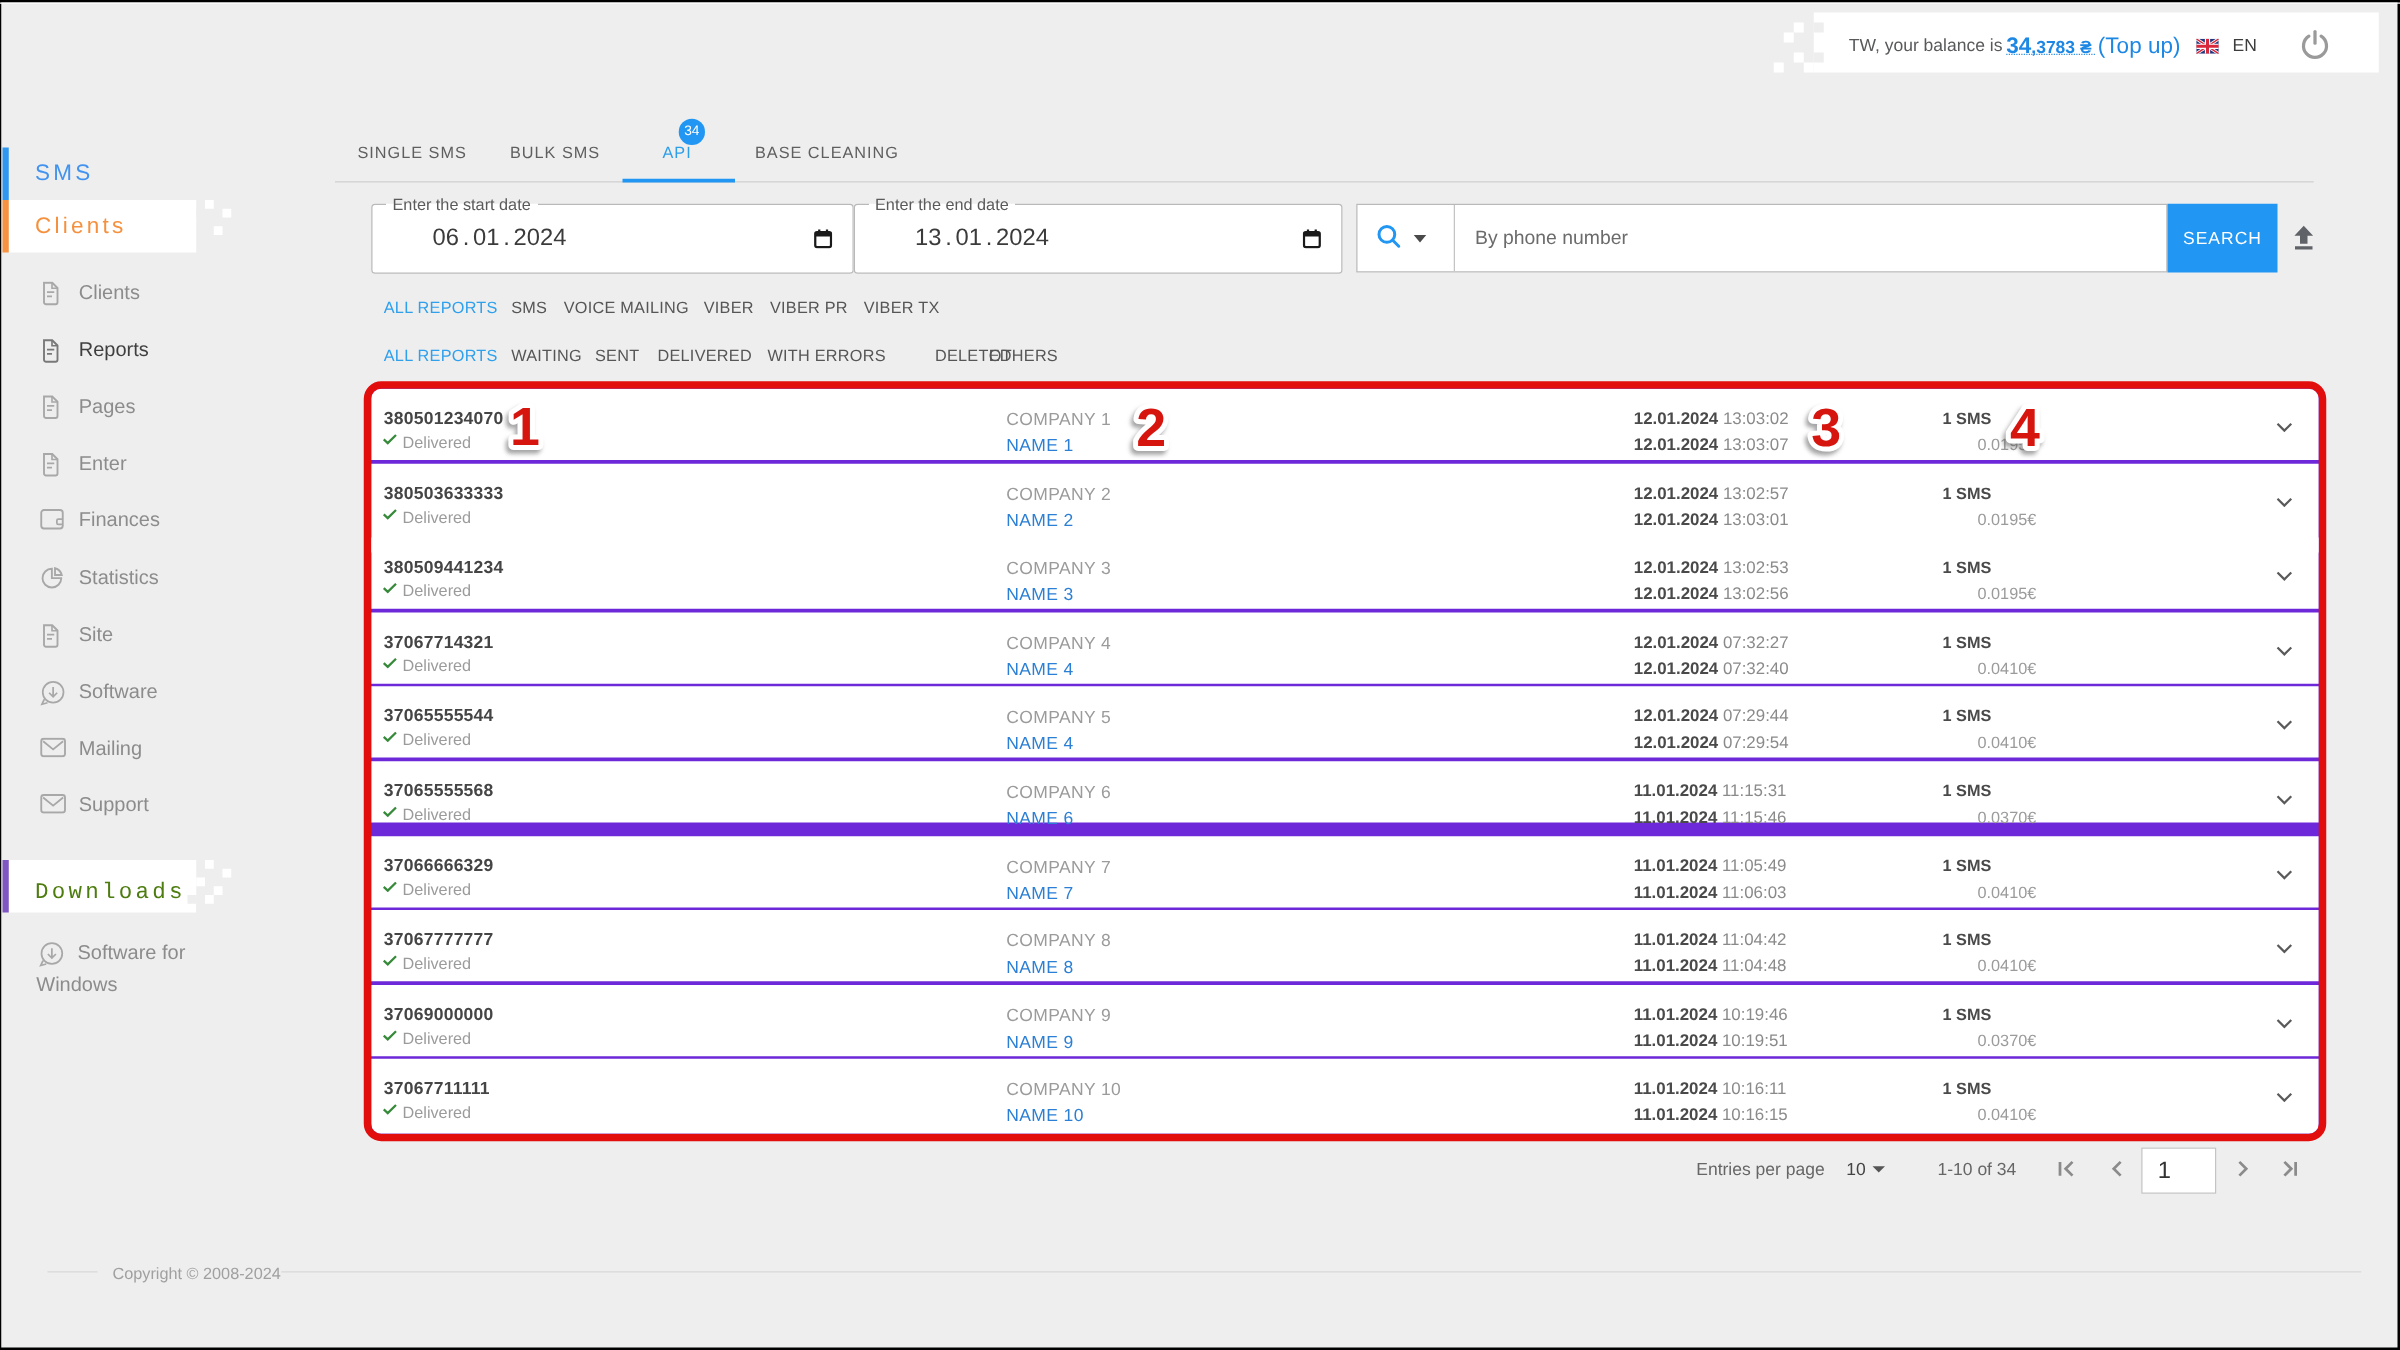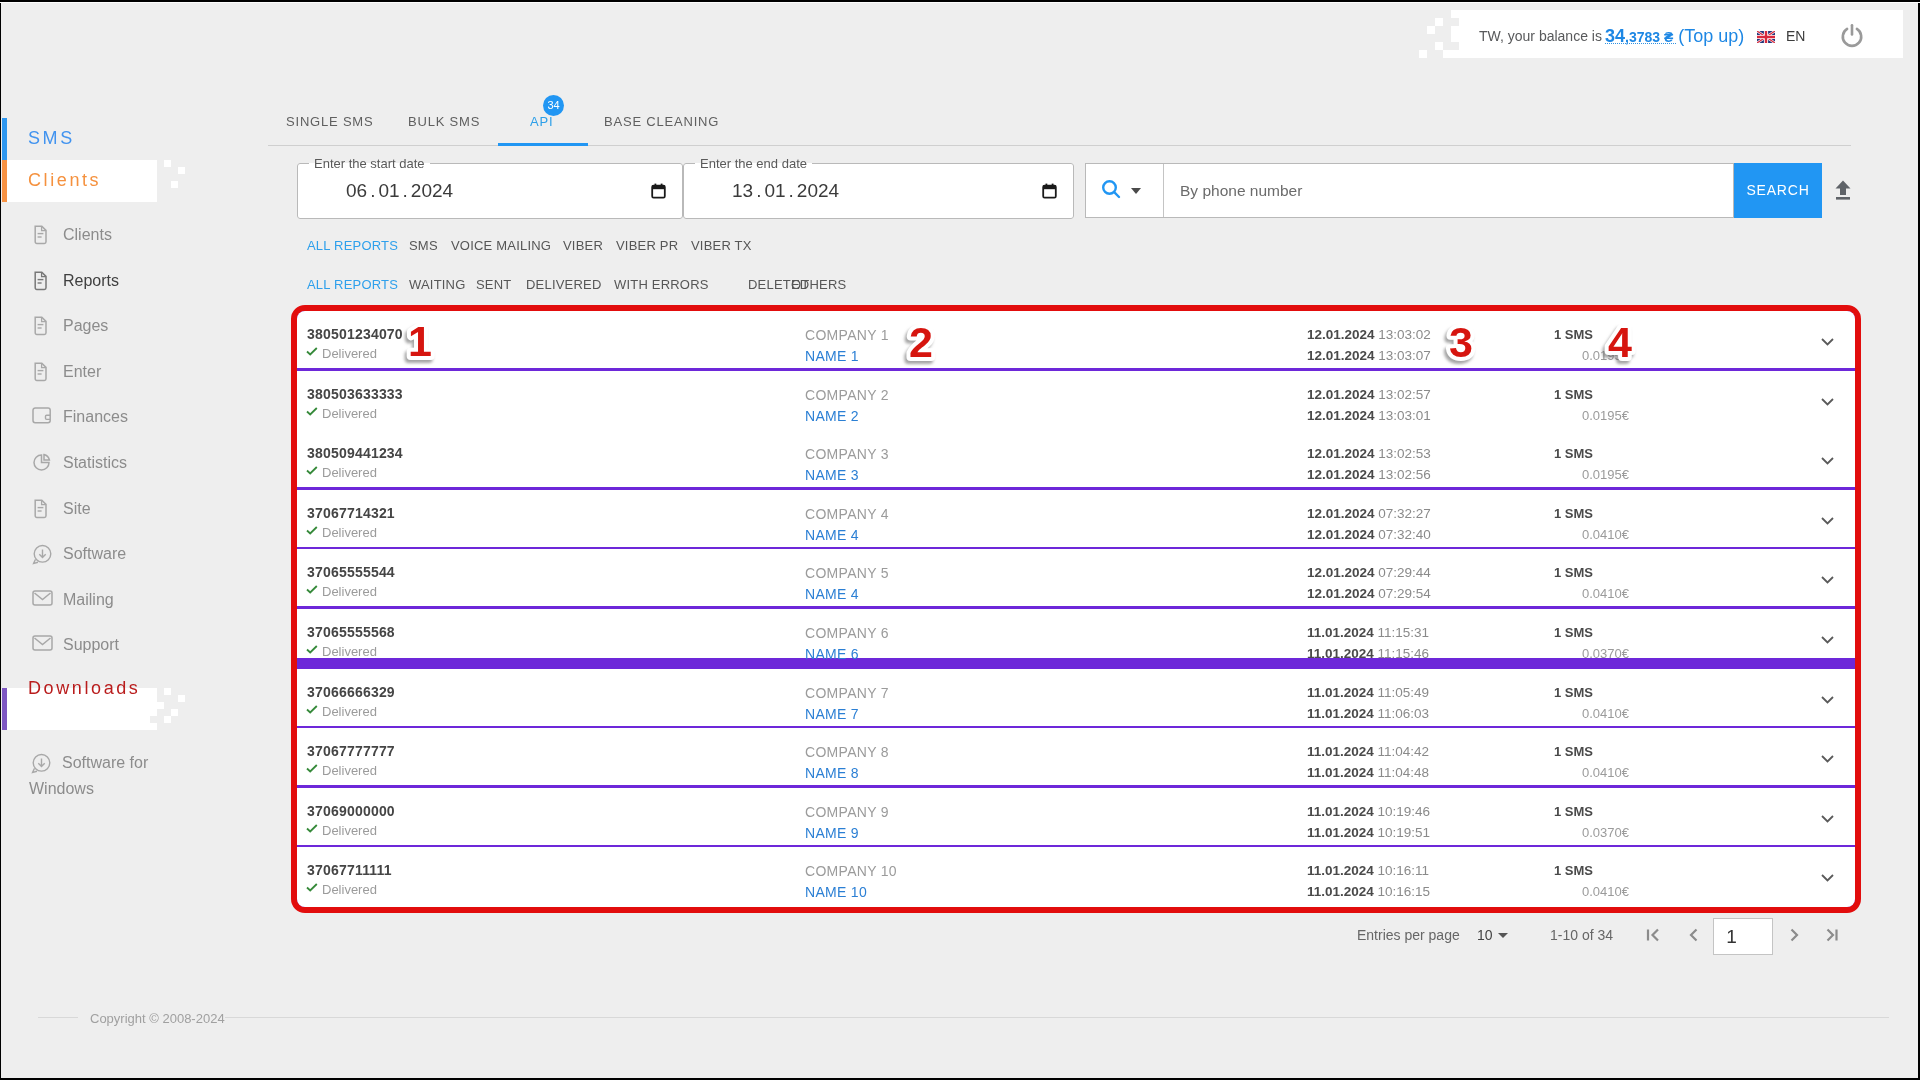--- a/index.html
+++ b/index.html
@@ -141,21 +141,21 @@
     <path d="M2.5 3 L10.5 9.5 L18.5 3" fill="none" stroke="#a8a8a8" stroke-width="1.5"></path>
   </svg>
 <div class="mitem" style="top:591px;color:#8c8c8c">Mailing</div>
 <svg class="mi" width="21" height="16" viewBox="0 0 21 16" style="left:32px;top:635px">
     <rect x="1" y="1" width="19" height="14" rx="2" fill="none" stroke="#a8a8a8" stroke-width="1.5"></rect>
     <path d="M2.5 3 L10.5 9.5 L18.5 3" fill="none" stroke="#a8a8a8" stroke-width="1.5"></path>
   </svg>
 <div class="mitem" style="top:636px;color:#8c8c8c">Support</div>
 <div class="ab" style="left:7px;top:688px;width:150px;height:42px;background:#fff;"></div>
 <div class="sbar" style="top:688px;height:42px;background:#7e57c2;"></div>
-<div class="shead" style="left:28px;top:678px;color:#b91c1c;">Downloads</div>
+<div class="shead" style="left:28px;top:704px;color:#4d7c0f;font-family:Liberation Mono, monospace;">Downloads</div>
 <div class="sq7 w" style="left:164px;top:688px"></div>
 <div class="sq7 w" style="left:178px;top:695px"></div>
 <div class="sq7 w" style="left:157px;top:702px"></div>
 <div class="sq7 w" style="left:171px;top:709px"></div>
 <div class="sq7 w" style="left:164px;top:716px"></div>
 <div class="sq7 g" style="left:150px;top:716px"></div>
 <div class="sq7 g" style="left:157px;top:716px"></div>
 <div class="sq7 g" style="left:157px;top:723px"></div>
 <svg class="mi" width="21" height="21" viewBox="0 0 21 21" style="left:31px;top:753px">
     <path d="M10.5 1.5 a8.3 8.3 0 1 0 0 16.6 a8.3 8.3 0 0 0 0 -16.6 Z M3.4 15.5 L1.6 19.4 L6 18.2" fill="none" stroke="#a8a8a8" stroke-width="1.4"></path>

